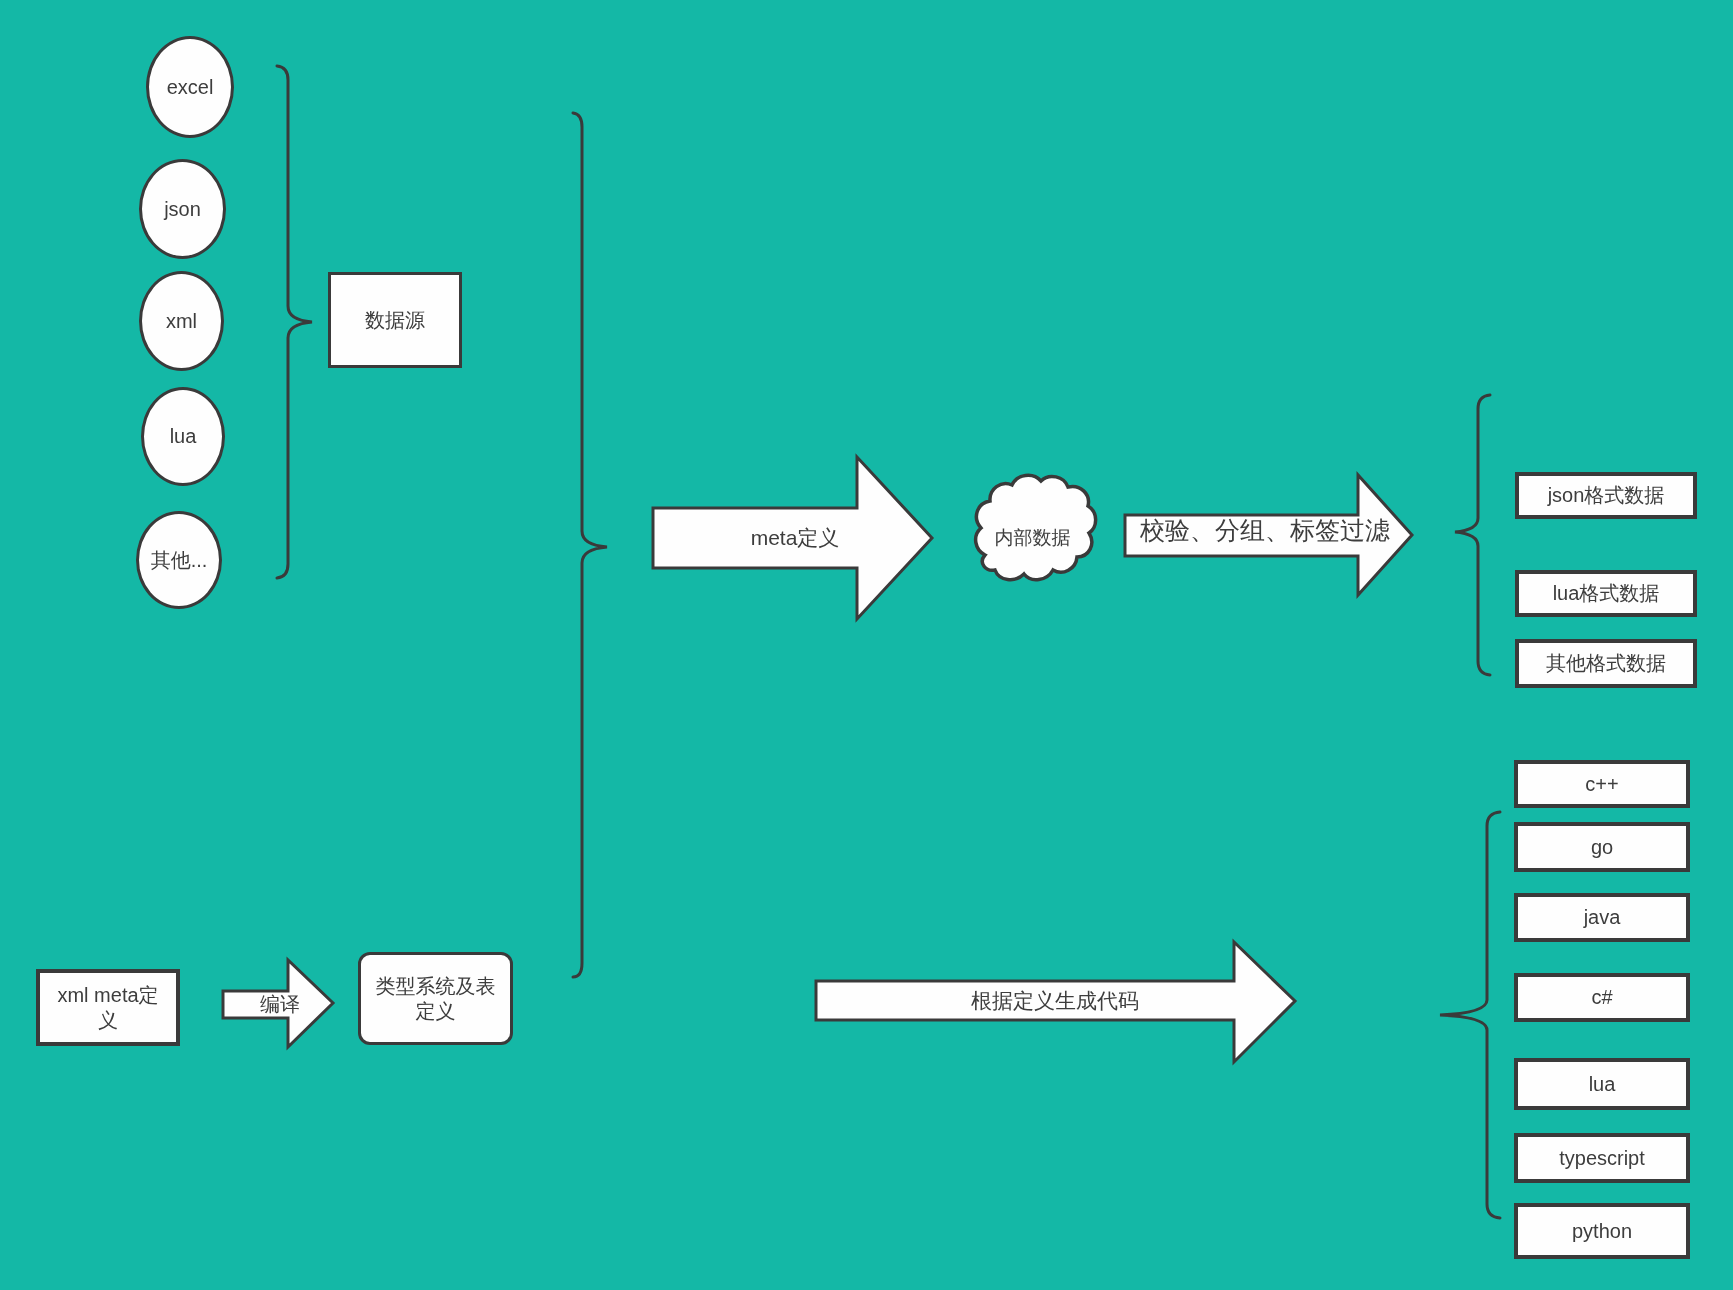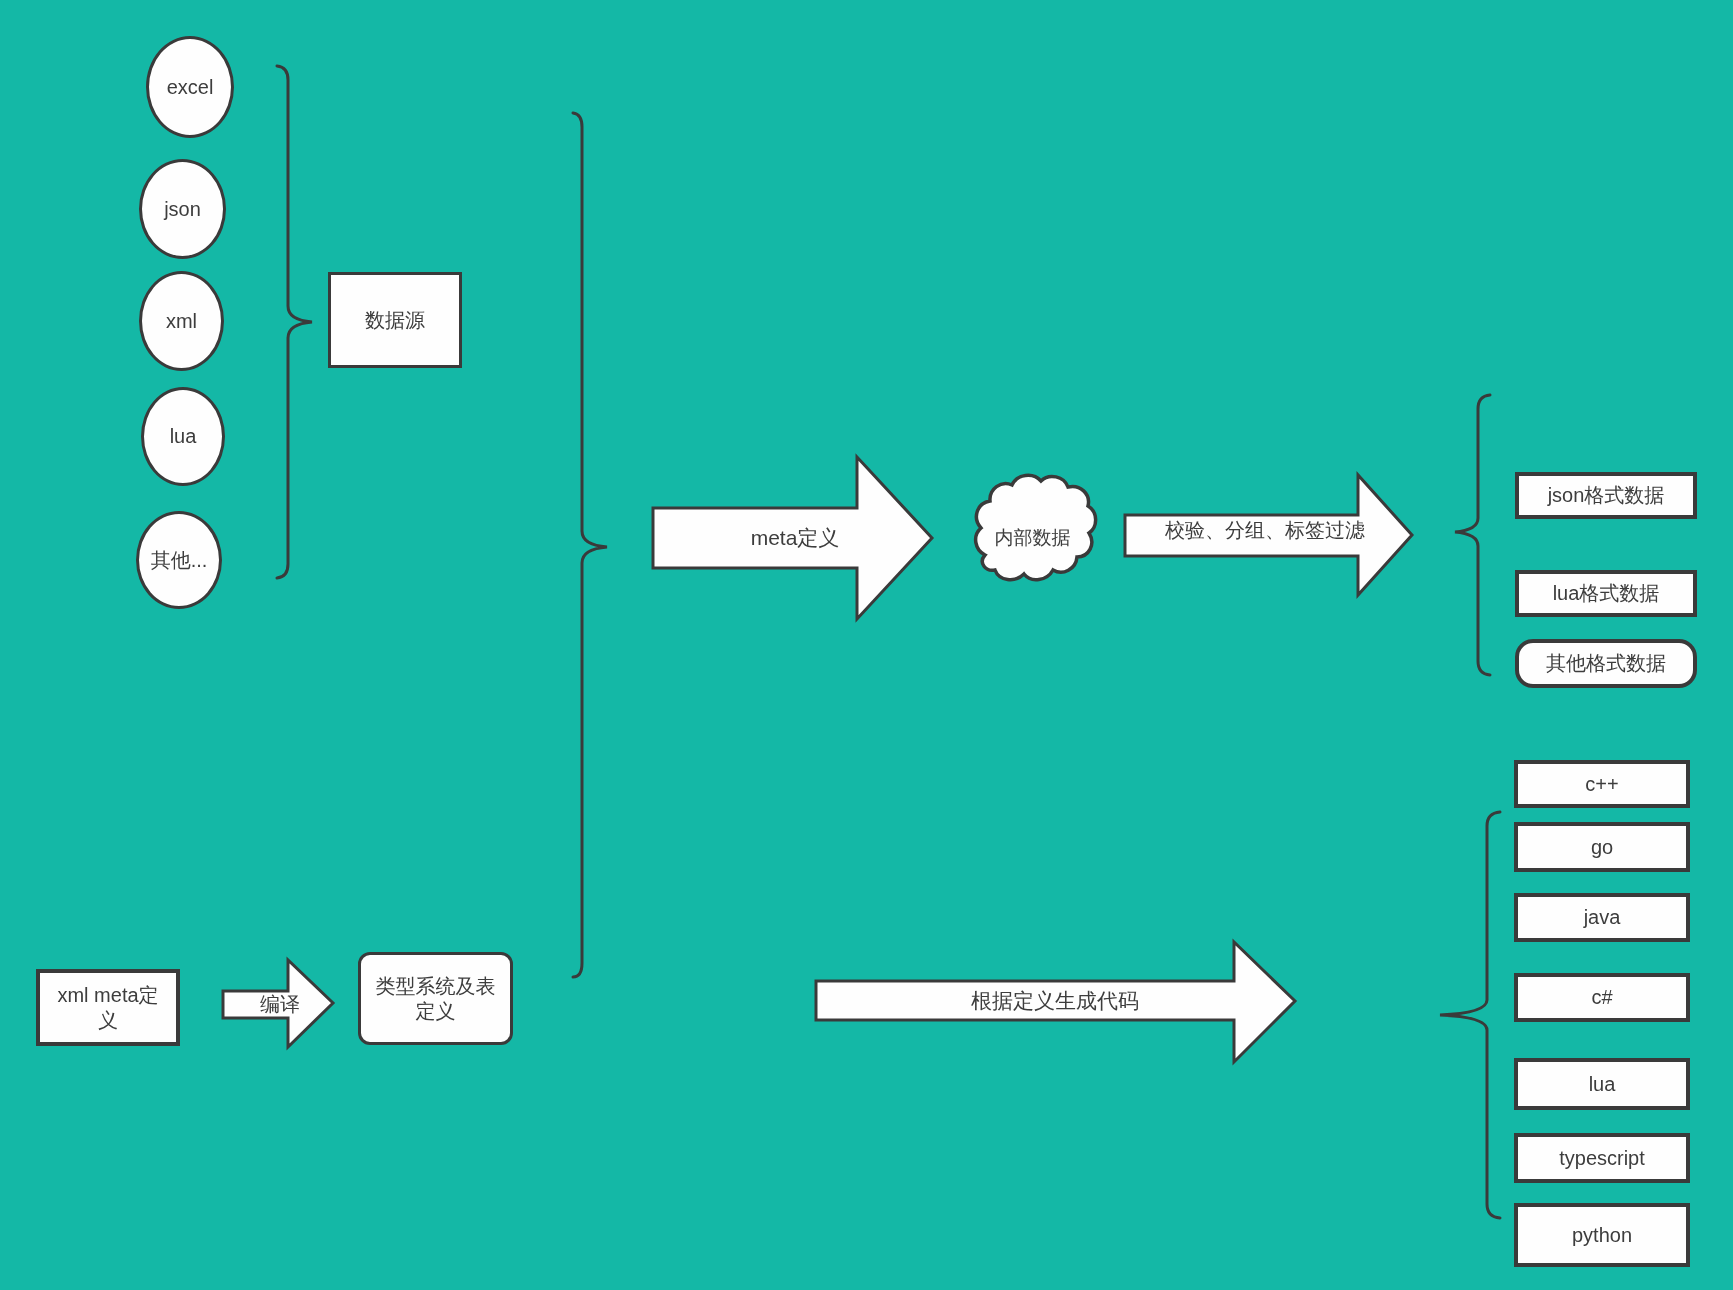--- a/index.html
+++ b/index.html
@@ -47,32 +47,32 @@
   <div class="node ellipse" style="left:146px;top:36px;width:88px;height:102px;">excel</div>
   <div class="node ellipse" style="left:139px;top:159px;width:87px;height:100px;">json</div>
   <div class="node ellipse" style="left:139px;top:271px;width:85px;height:100px;">xml</div>
   <div class="node ellipse" style="left:141px;top:387px;width:84px;height:99px;">lua</div>
   <div class="node ellipse" style="left:136px;top:511px;width:86px;height:98px;">其他...</div>
 
   <div class="node" style="left:328px;top:272px;width:134px;height:96px;">数据源</div>
 
   <div class="lbl" style="left:665px;top:508px;width:260px;height:60px;">meta定义</div>
   <div class="lbl" style="left:980px;top:520px;width:105px;height:36px;font-size:19px;">内部数据</div>
-  <div class="lbl" style="left:1125px;top:515px;width:280px;height:31px;font-size:20px;">校验、分组、标签过滤</div>
+  <div class="lbl" style="left:1125px;top:515px;width:280px;height:31px;font-size:25px;">校验、分组、标签过滤</div>
   <div class="lbl" style="left:225px;top:988px;width:110px;height:32px;font-size:20px;">编译</div>
   <div class="lbl" style="left:820px;top:981px;width:470px;height:39px;">根据定义生成代码</div>
 
   <div class="node thick" style="left:1515px;top:472px;width:182px;height:47px;">json格式数据</div>
   <div class="node thick" style="left:1515px;top:570px;width:182px;height:47px;">lua格式数据</div>
-  <div class="node thick" style="left:1515px;top:639px;width:182px;height:49px;border-radius:18px;">其他格式数据</div>
+  <div class="node thick" style="left:1515px;top:639px;width:182px;height:49px;">其他格式数据</div>
 
   <div class="node rounded" style="left:358px;top:952px;width:155px;height:93px;padding:0 8px;">类型系统及表定义</div>
   <div class="node thick" style="left:36px;top:969px;width:144px;height:77px;padding:0 10px;">xml meta定义</div>
 
   <div class="node thick" style="left:1514px;top:760px;width:176px;height:48px;">c++</div>
   <div class="node thick" style="left:1514px;top:822px;width:176px;height:50px;">go</div>
   <div class="node thick" style="left:1514px;top:893px;width:176px;height:49px;">java</div>
   <div class="node thick" style="left:1514px;top:973px;width:176px;height:49px;">c#</div>
   <div class="node thick" style="left:1514px;top:1058px;width:176px;height:52px;">lua</div>
   <div class="node thick" style="left:1514px;top:1133px;width:176px;height:50px;">typescript</div>
-  <div class="node thick" style="left:1514px;top:1203px;width:176px;height:64px;">python</div>
+  <div class="node thick" style="left:1514px;top:1203px;width:176px;height:56px;">python</div>
 
 </div>
 
 </body></html>

